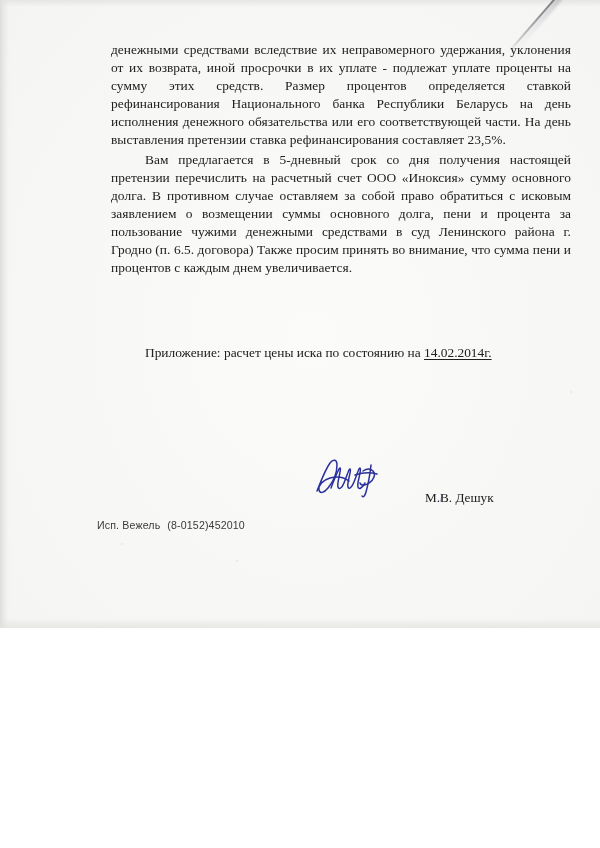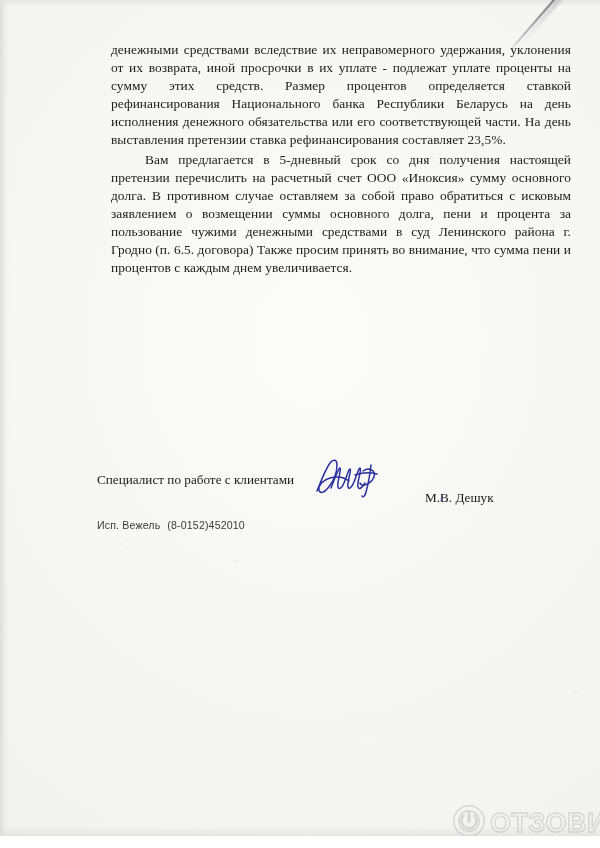--- a/index.html
+++ b/index.html
@@ -3,21 +3,21 @@
 <meta charset="utf-8">
 <style>
   html, body {
     margin: 0;
     padding: 0;
     background: #ffffff;
   }
   .page {
     position: relative;
     width: 600px;
-    height: 836px;
+    height: 628px;
     overflow: hidden;
     background: #22c55e;
     font-family: "Liberation Serif", "DejaVu Serif", serif;
   }
   
   .paper {
     position: absolute;
     left: 0; top: 0;
     width: 600px; height: 848px;
     background:
@@ -178,23 +178,25 @@
   <div class="speck" style="left:99px;top:655px;width:2px;height:2px;"></div>
   <div class="speck" style="left:570px;top:391px;width:2px;height:2px;"></div>
   <div class="speck" style="left:575px;top:690px;width:2px;height:2px;"></div>
   <div class="speck" style="left:367px;top:741px;width:2px;height:2px;"></div>
 
   <div class="body-text">
     <p class="no-indent">денежными средствами вследствие их неправомерного удержания, уклонения от их возврата, иной просрочки в их уплате - подлежат уплате проценты на сумму этих средств. Размер процентов определяется ставкой рефинансирования Национального банка Республики Беларусь на день исполнения денежного обязательства или его соответствующей части. На день выставления претензии ставка рефинансирования составляет 23,5%.</p>
     <p class="gap">Вам предлагается в 5-дневный срок со дня получения настоящей претензии перечислить на расчетный счет ООО «Иноксия» сумму основного долга. В противном случае оставляем за собой право обратиться с исковым заявлением о возмещении суммы основного долга, пени и процента за пользование чужими денежными средствами  в суд Ленинского района г. Гродно (п. 6.5. договора) Также просим принять во внимание, что сумма пени и процентов с каждым днем увеличивается.</p>
   </div>
 
+  <div class="attachment">
+    <span>Приложение: расчет цены иска по состоянию на </span><span class="date">14.02.2014г.</span>
+  </div>
 
   <div class="sign-row">
-    <span class="sign-title">Специалист по работе с клиентами</span>
     <span class="sign-name">М.В. Дешук</span>
   </div>
 
   <div class="signature">
     <svg width="80" height="44" viewBox="0 0 80 44" fill="none" xmlns="http://www.w3.org/2000/svg">
       <g stroke="#2a2f9c" stroke-width="1.5" stroke-linecap="round" fill="none">
         <path d="M6 36 C 10 26, 14 15, 19 8 C 22 4, 26 4, 26 10 C 26 18, 22 27, 17 33 C 13 38, 9 39, 8 35 C 7 30, 12 25, 19 23 C 26 21, 33 22, 38 26"></path>
         <path d="M20 33 C 23 25, 26 18, 28 14 C 29 12, 30 13, 29 17 C 28 23, 26 29, 27 32 C 28 35, 31 33, 33 28 C 35 23, 37 17, 38 15 C 39 13, 40 14, 39 18 C 38 24, 36 29, 37 32 C 38 35, 41 32, 43 27 C 45 22, 47 16, 48 14 C 49 12, 50 13, 49 18 C 48 24, 46 29, 47 32 C 48 35, 51 33, 54 28"></path>
         <path d="M52 16 C 55 14, 59 13, 62 16 C 65 19, 63 25, 58 28 C 54 31, 50 31, 49 28"></path>
         <path d="M60 10 C 59 19, 57 30, 55 37 C 54 41, 52 43, 51 41"></path>

